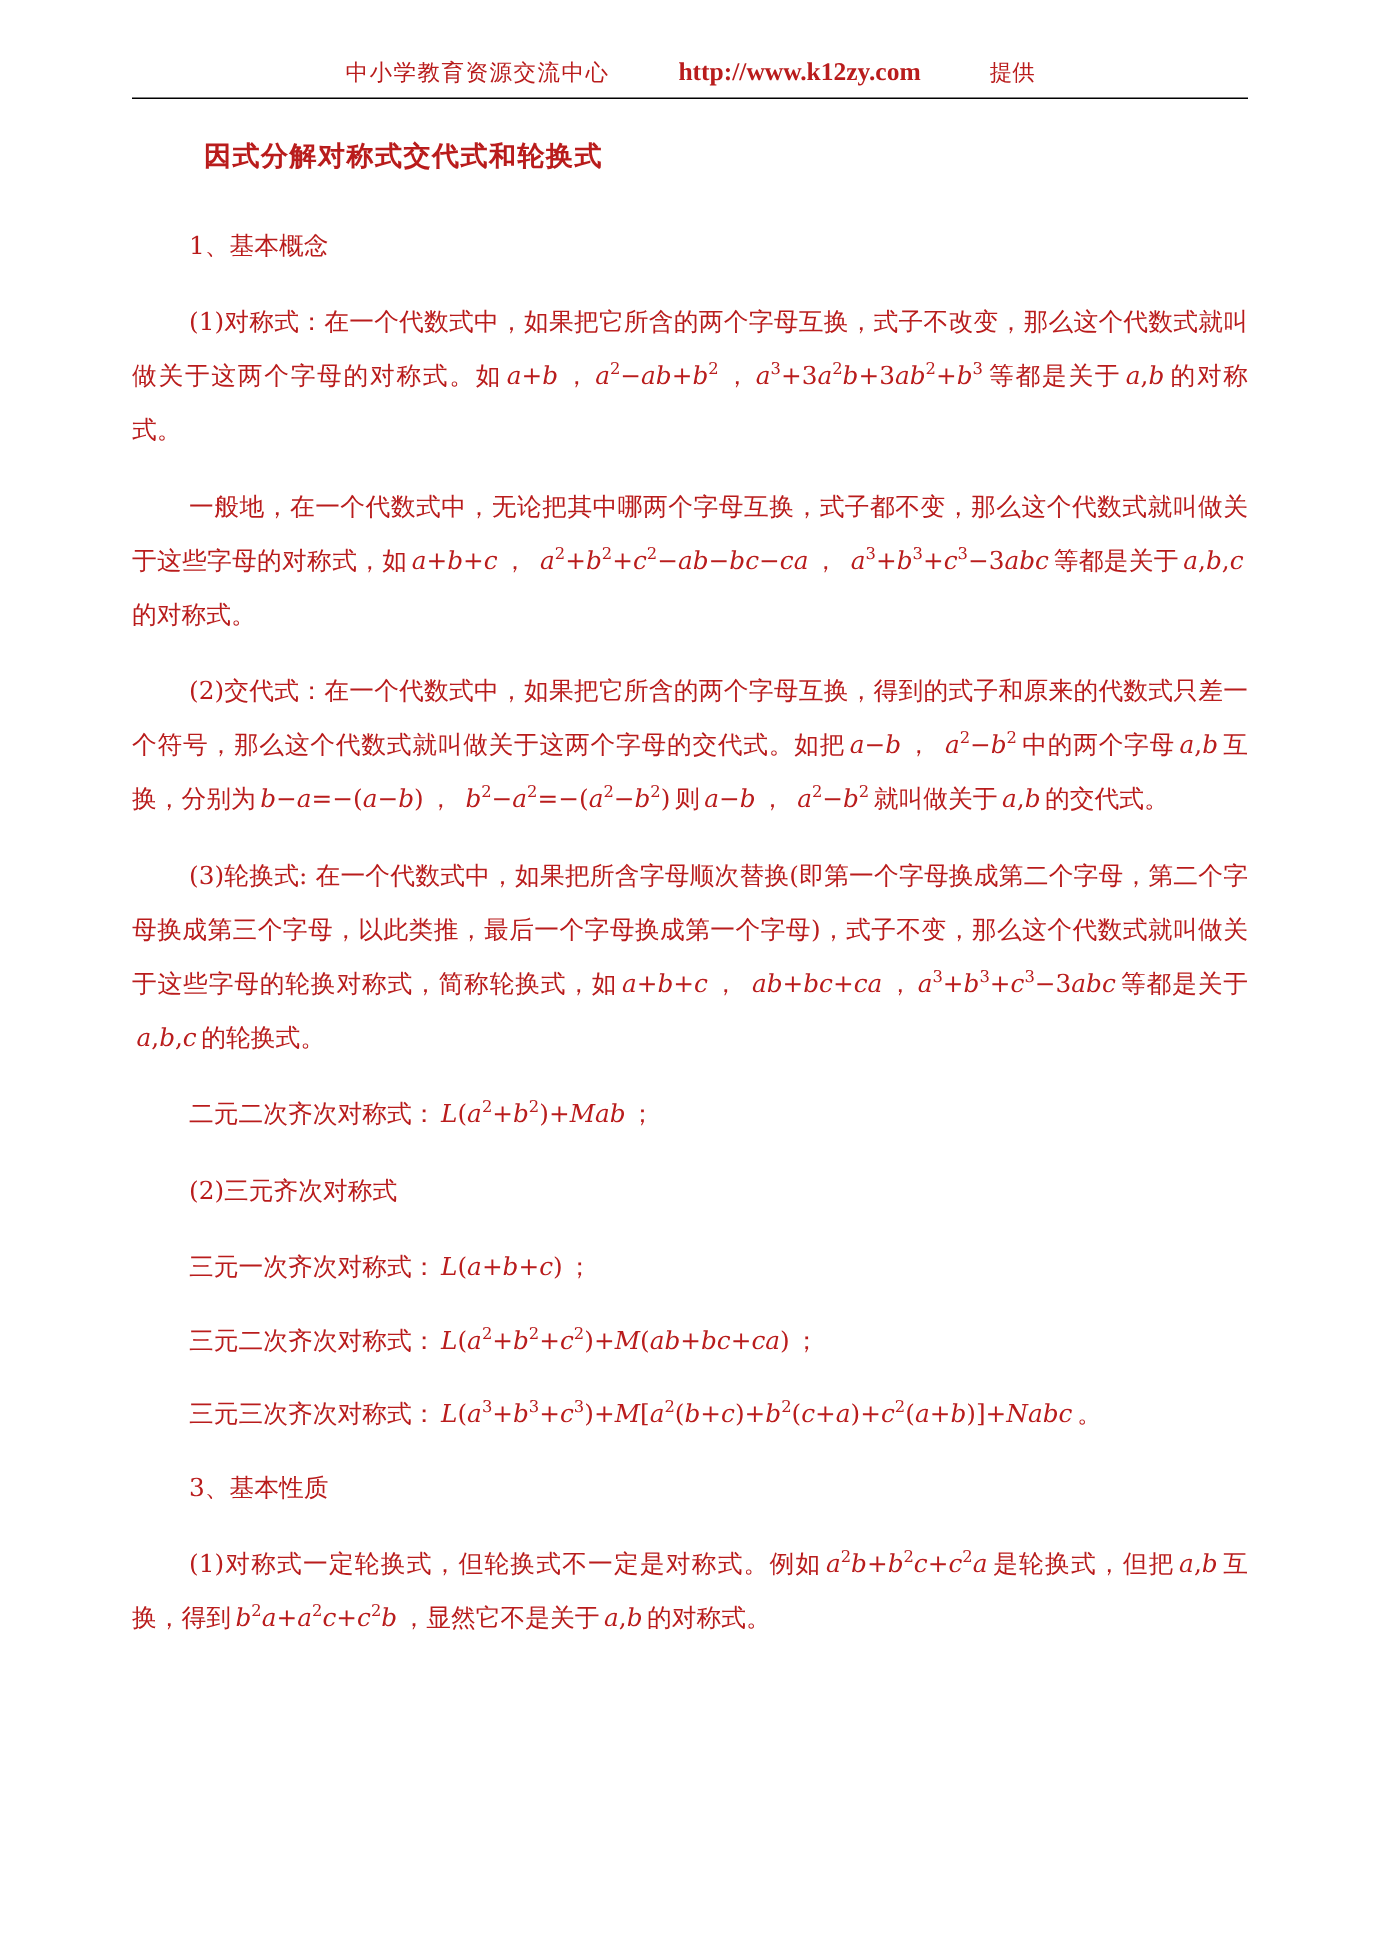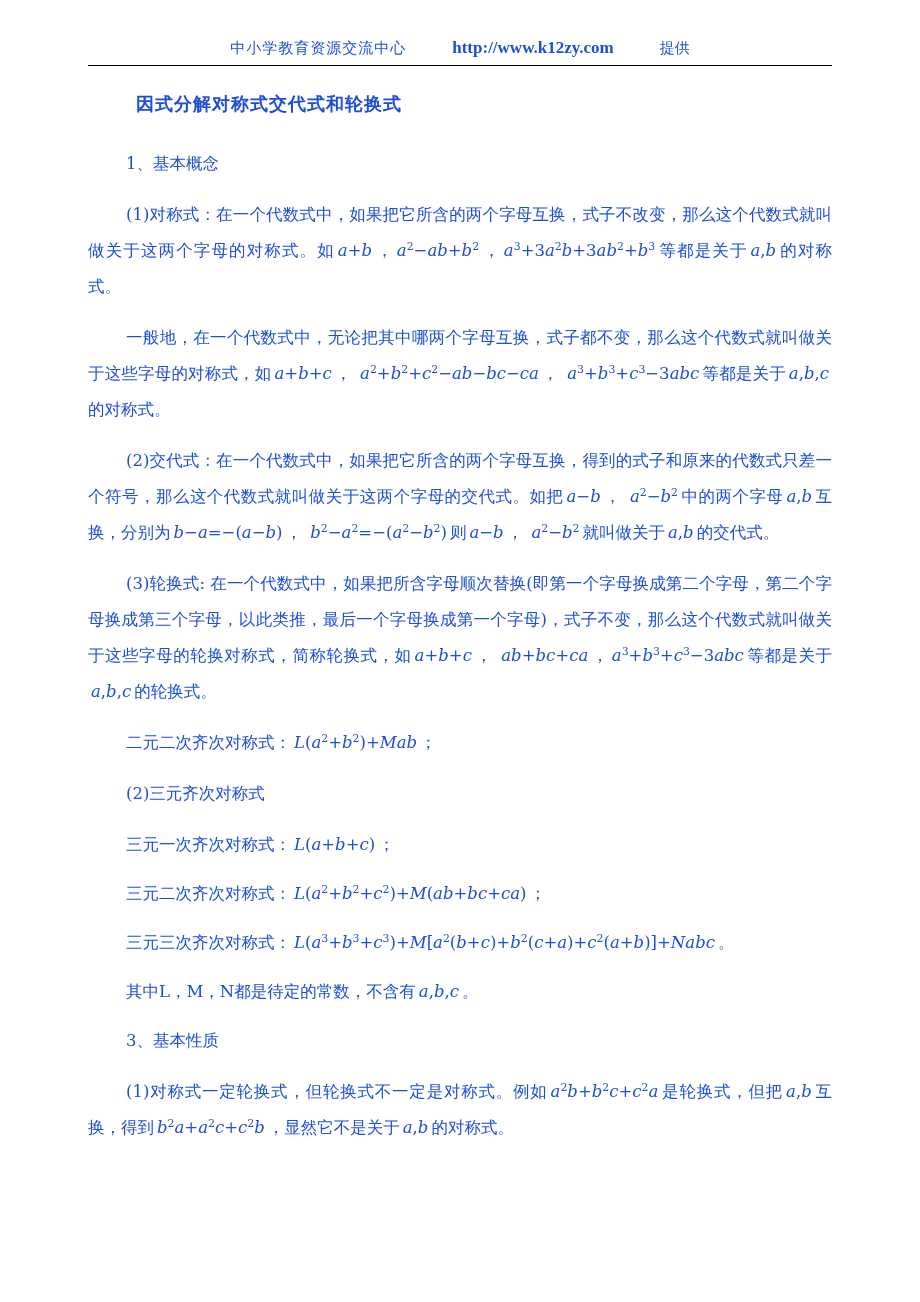--- a/index.html
+++ b/index.html
@@ -4,21 +4,21 @@
 <style>
   html,body{margin:0;padding:0;background:#e8e8e8;}
   .page{
     width:920px;
     height:1302px;
     margin:0 auto;
     background:#ffffff;
     box-sizing:border-box;
     padding:38px 88px 40px 88px;
     font-family:"DejaVu Serif","Liberation Serif",serif;
-    color:#1d4ed8;
+    color:#b91c1c;
     overflow:hidden;
   }
   .header{
     display:flex;
     justify-content:center;
     align-items:baseline;
     gap:46px;
     padding-bottom:7px;
     font-size:15px;
   }
@@ -81,18 +81,17 @@
       <p class="para text"><span class="txt">1、基本概念</span></p>
       <p class="para text"><span class="txt">(1)对称式：在一个代数式中，如果把它所含的两个字母互换，式子不改变，那么这个代数式就叫做关于这两个字母的对称式。如</span><span class="math"><i>a</i>+<i>b</i></span><span class="txt">，</span><span class="math"><i>a</i><sup>2</sup>−<i>a</i><i>b</i>+<i>b</i><sup>2</sup></span><span class="txt">，</span><span class="math"><i>a</i><sup>3</sup>+3<i>a</i><sup>2</sup><i>b</i>+3<i>a</i><i>b</i><sup>2</sup>+<i>b</i><sup>3</sup></span><span class="txt">等都是关于</span><span class="math"><i>a</i>,<i>b</i></span><span class="txt">的对称式。</span></p>
       <p class="para text"><span class="txt">一般地，在一个代数式中，无论把其中哪两个字母互换，式子都不变，那么这个代数式就叫做关于这些字母的对称式，如</span><span class="math"><i>a</i>+<i>b</i>+<i>c</i></span><span class="txt">， </span><span class="math"><i>a</i><sup>2</sup>+<i>b</i><sup>2</sup>+<i>c</i><sup>2</sup>−<i>a</i><i>b</i>−<i>b</i><i>c</i>−<i>c</i><i>a</i></span><span class="txt">， </span><span class="math"><i>a</i><sup>3</sup>+<i>b</i><sup>3</sup>+<i>c</i><sup>3</sup>−3<i>a</i><i>b</i><i>c</i></span><span class="txt">等都是关于</span><span class="math"><i>a</i>,<i>b</i>,<i>c</i></span><span class="txt">的对称式。</span></p>
       <p class="para text"><span class="txt">(2)交代式：在一个代数式中，如果把它所含的两个字母互换，得到的式子和原来的代数式只差一个符号，那么这个代数式就叫做关于这两个字母的交代式。如把</span><span class="math"><i>a</i>−<i>b</i></span><span class="txt">， </span><span class="math"><i>a</i><sup>2</sup>−<i>b</i><sup>2</sup></span><span class="txt">中的两个字母</span><span class="math"><i>a</i>,<i>b</i></span><span class="txt">互换，分别为</span><span class="math"><i>b</i>−<i>a</i>=−(<i>a</i>−<i>b</i>)</span><span class="txt">， </span><span class="math"><i>b</i><sup>2</sup>−<i>a</i><sup>2</sup>=−(<i>a</i><sup>2</sup>−<i>b</i><sup>2</sup>)</span><span class="txt">则</span><span class="math"><i>a</i>−<i>b</i></span><span class="txt">， </span><span class="math"><i>a</i><sup>2</sup>−<i>b</i><sup>2</sup></span><span class="txt">就叫做关于</span><span class="math"><i>a</i>,<i>b</i></span><span class="txt">的交代式。</span></p>
       <p class="para text"><span class="txt">(3)轮换式: 在一个代数式中，如果把所含字母顺次替换(即第一个字母换成第二个字母，第二个字母换成第三个字母，以此类推，最后一个字母换成第一个字母)，式子不变，那么这个代数式就叫做关于这些字母的轮换对称式，简称轮换式，如</span><span class="math"><i>a</i>+<i>b</i>+<i>c</i></span><span class="txt">， </span><span class="math"><i>a</i><i>b</i>+<i>b</i><i>c</i>+<i>c</i><i>a</i></span><span class="txt">，</span><span class="math"><i>a</i><sup>3</sup>+<i>b</i><sup>3</sup>+<i>c</i><sup>3</sup>−3<i>a</i><i>b</i><i>c</i></span><span class="txt">等都是关于</span><span class="math"><i>a</i>,<i>b</i>,<i>c</i></span><span class="txt">的轮换式。</span></p>
       <p class="para formula"><span class="txt">二元二次齐次对称式：</span><span class="math"><i>L</i>(<i>a</i><sup>2</sup>+<i>b</i><sup>2</sup>)+<i>M</i><i>a</i><i>b</i></span><span class="txt">；</span></p>
       <p class="para text"><span class="txt">(2)三元齐次对称式</span></p>
       <p class="para formula"><span class="txt">三元一次齐次对称式：</span><span class="math"><i>L</i>(<i>a</i>+<i>b</i>+<i>c</i>)</span><span class="txt">；</span></p>
       <p class="para formula"><span class="txt">三元二次齐次对称式：</span><span class="math"><i>L</i>(<i>a</i><sup>2</sup>+<i>b</i><sup>2</sup>+<i>c</i><sup>2</sup>)+<i>M</i>(<i>a</i><i>b</i>+<i>b</i><i>c</i>+<i>c</i><i>a</i>)</span><span class="txt">；</span></p>
       <p class="para formula"><span class="txt">三元三次齐次对称式：</span><span class="math"><i>L</i>(<i>a</i><sup>3</sup>+<i>b</i><sup>3</sup>+<i>c</i><sup>3</sup>)+<i>M</i>[<i>a</i><sup>2</sup>(<i>b</i>+<i>c</i>)+<i>b</i><sup>2</sup>(<i>c</i>+<i>a</i>)+<i>c</i><sup>2</sup>(<i>a</i>+<i>b</i>)]+<i>N</i><i>a</i><i>b</i><i>c</i></span><span class="txt">。</span></p>
-      <p class="para formula"><span class="txt">其中L，M，N都是待定的常数，不含有</span><span class="math"><i>a</i>,<i>b</i>,<i>c</i></span><span class="txt">。</span></p>
       <p class="para formula"><span class="txt">3、基本性质</span></p>
       <p class="para text"><span class="txt">(1)对称式一定轮换式，但轮换式不一定是对称式。例如</span><span class="math"><i>a</i><sup>2</sup><i>b</i>+<i>b</i><sup>2</sup><i>c</i>+<i>c</i><sup>2</sup><i>a</i></span><span class="txt">是轮换式，但把</span><span class="math"><i>a</i>,<i>b</i></span><span class="txt">互换，得到</span><span class="math"><i>b</i><sup>2</sup><i>a</i>+<i>a</i><sup>2</sup><i>c</i>+<i>c</i><sup>2</sup><i>b</i></span><span class="txt">，显然它不是关于</span><span class="math"><i>a</i>,<i>b</i></span><span class="txt">的对称式。</span></p>
     </div>
 
 </div>
 
 </body></html>

